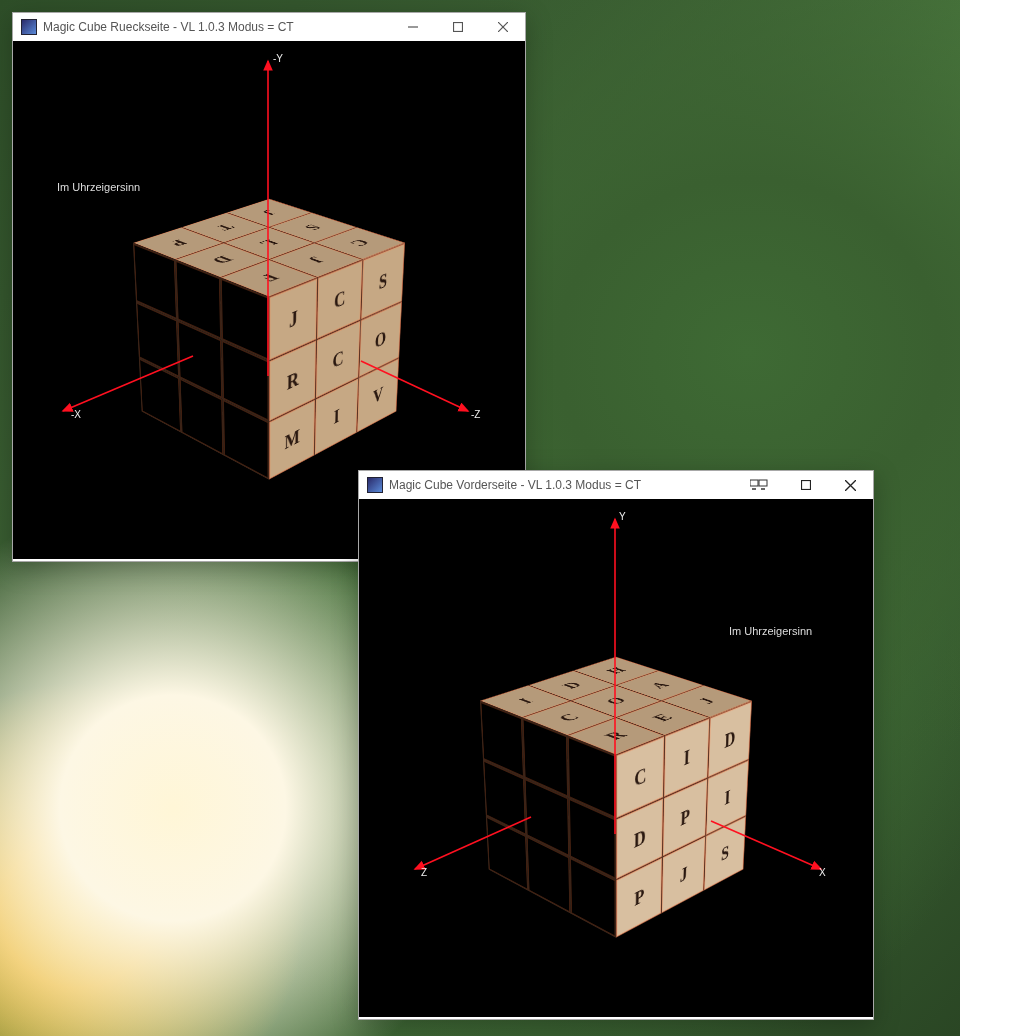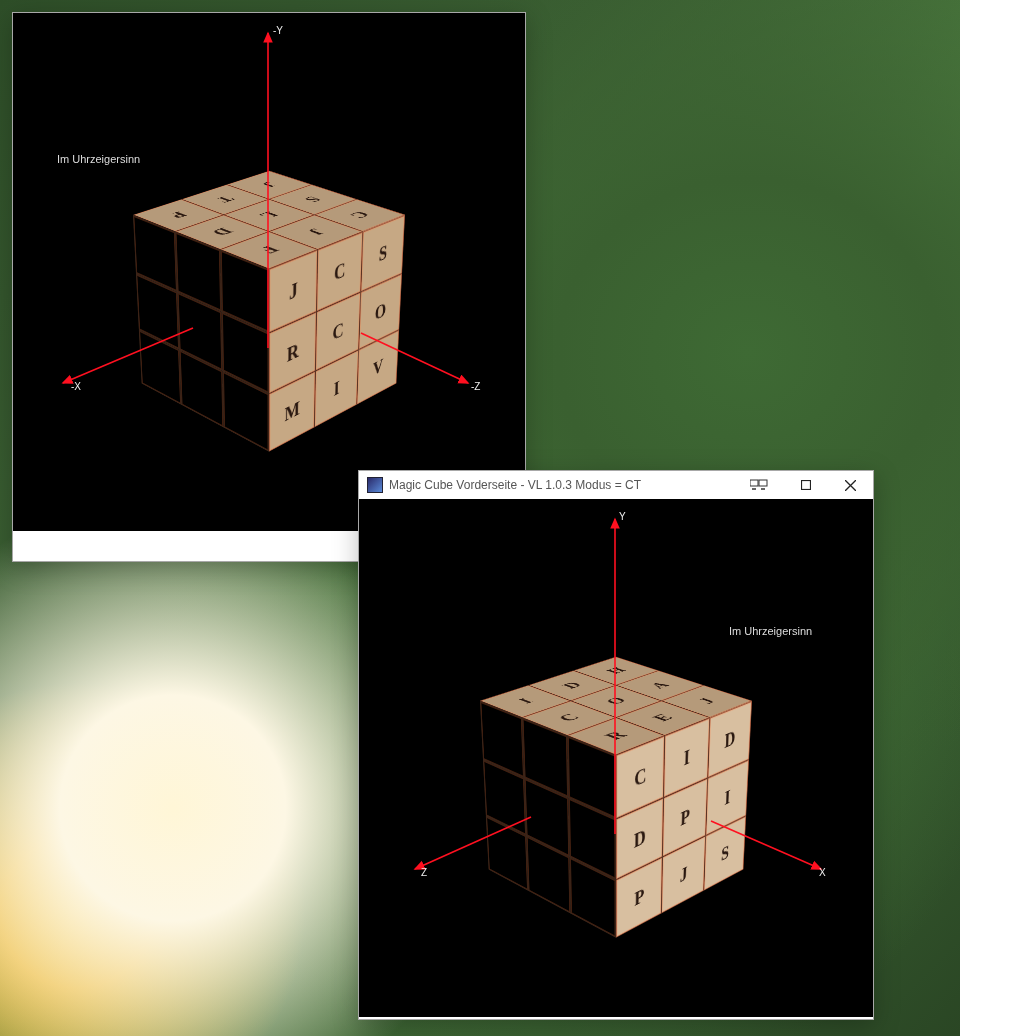--- a/index.html
+++ b/index.html
@@ -121,20 +121,41 @@
     border-color: #3a2418;
   }
 </style>
 </head>
 <body>
 <div class="canvas">
   <div class="wallpaper"></div>
   <div class="right-strip"></div>
 
   <div class="window" id="win1" style="left: 12px; top: 12px; width: 512px; height: 548px;">
+    <div class="titlebar">
+      <div class="app-icon"></div>
+      <div class="title-text">Magic Cube Rueckseite - VL 1.0.3 Modus = CT</div>
+      <div class="spacer"></div>
+      <div class="winbtn">
+        <svg width="10" height="10">
+            <line x1="0" y1="5" x2="10" y2="5" stroke="#555" stroke-width="1.2"></line>
+          </svg>
+      </div>
+      <div class="winbtn">
+        <svg width="10" height="10">
+            <rect x="0.5" y="0.5" width="9" height="9" fill="none" stroke="#555" stroke-width="1.2"></rect>
+          </svg>
+      </div>
+      <div class="winbtn close">
+        <svg width="10" height="10">
+            <line x1="0" y1="0" x2="10" y2="10" stroke="#555" stroke-width="1.2"></line>
+            <line x1="10" y1="0" x2="0" y2="10" stroke="#555" stroke-width="1.2"></line>
+          </svg>
+      </div>
+    </div>
     <div class="viewport" id="vp1" style="height: 518px;">
       <div class="scene" style="transform: translate(-50%, -48%); left: 256px; top: 289px;">
           <div class="cube-root" id="cube1" style="transform: rotateX(-25deg) rotateY(-135deg); transform-origin: 0px 0px 0px;">
             <div class="cubie" style="transform: translate3d(-62px, -62px, -62px);">
               <div class="face hollow" style="width: 62px; height: 62px; left: -31px; top: -31px; transform: rotateY(90deg) translateZ(31px); font-size: 22px; background: rgb(26, 18, 12); box-shadow: rgba(255, 120, 60, 0.25) 0px 0px 0px 1px inset;"></div>
               <div class="face" style="width: 62px; height: 62px; left: -31px; top: -31px; transform: rotateY(-90deg) translateZ(31px); font-size: 22px; background: rgb(216, 191, 160); box-shadow: rgba(255, 120, 60, 0.25) 0px 0px 0px 1px inset;">J</div>
               <div class="face hollow" style="width: 62px; height: 62px; left: -31px; top: -31px; transform: rotateX(-90deg) translateZ(31px); font-size: 22px; background: rgb(26, 18, 12); box-shadow: rgba(255, 120, 60, 0.25) 0px 0px 0px 1px inset;"></div>
               <div class="face" style="width: 62px; height: 62px; left: -31px; top: -31px; transform: rotateX(90deg) translateZ(31px); font-size: 22px; background: rgb(181, 154, 122); box-shadow: rgba(255, 120, 60, 0.25) 0px 0px 0px 1px inset;">C</div>
               <div class="face hollow" style="width: 62px; height: 62px; left: -31px; top: -31px; transform: translateZ(31px); font-size: 22px; background: rgb(26, 18, 12); box-shadow: rgba(255, 120, 60, 0.25) 0px 0px 0px 1px inset;"></div>
               <div class="face" style="width: 62px; height: 62px; left: -31px; top: -31px; transform: rotateY(180deg) translateZ(31px); font-size: 22px; background: rgb(198, 168, 132); box-shadow: rgba(255, 120, 60, 0.25) 0px 0px 0px 1px inset;">S</div>

